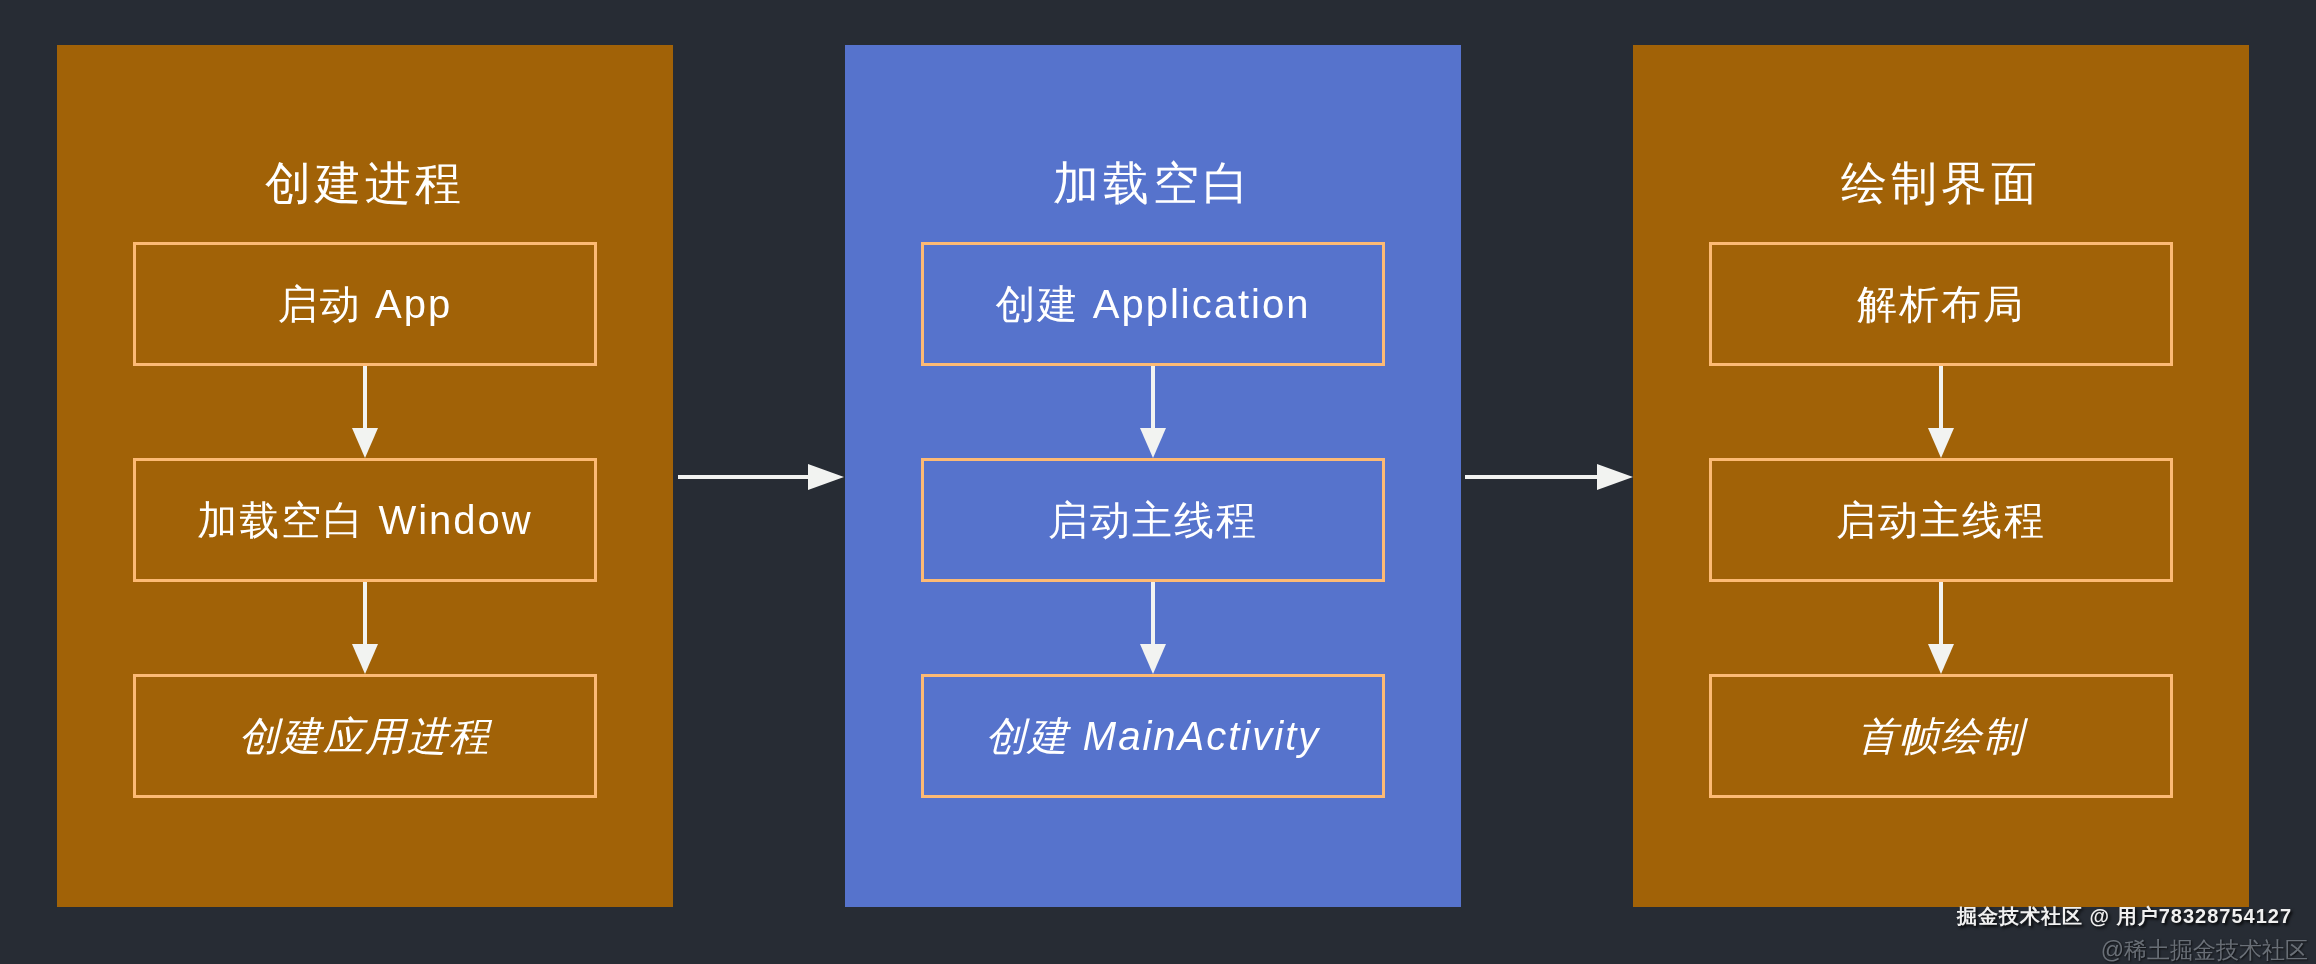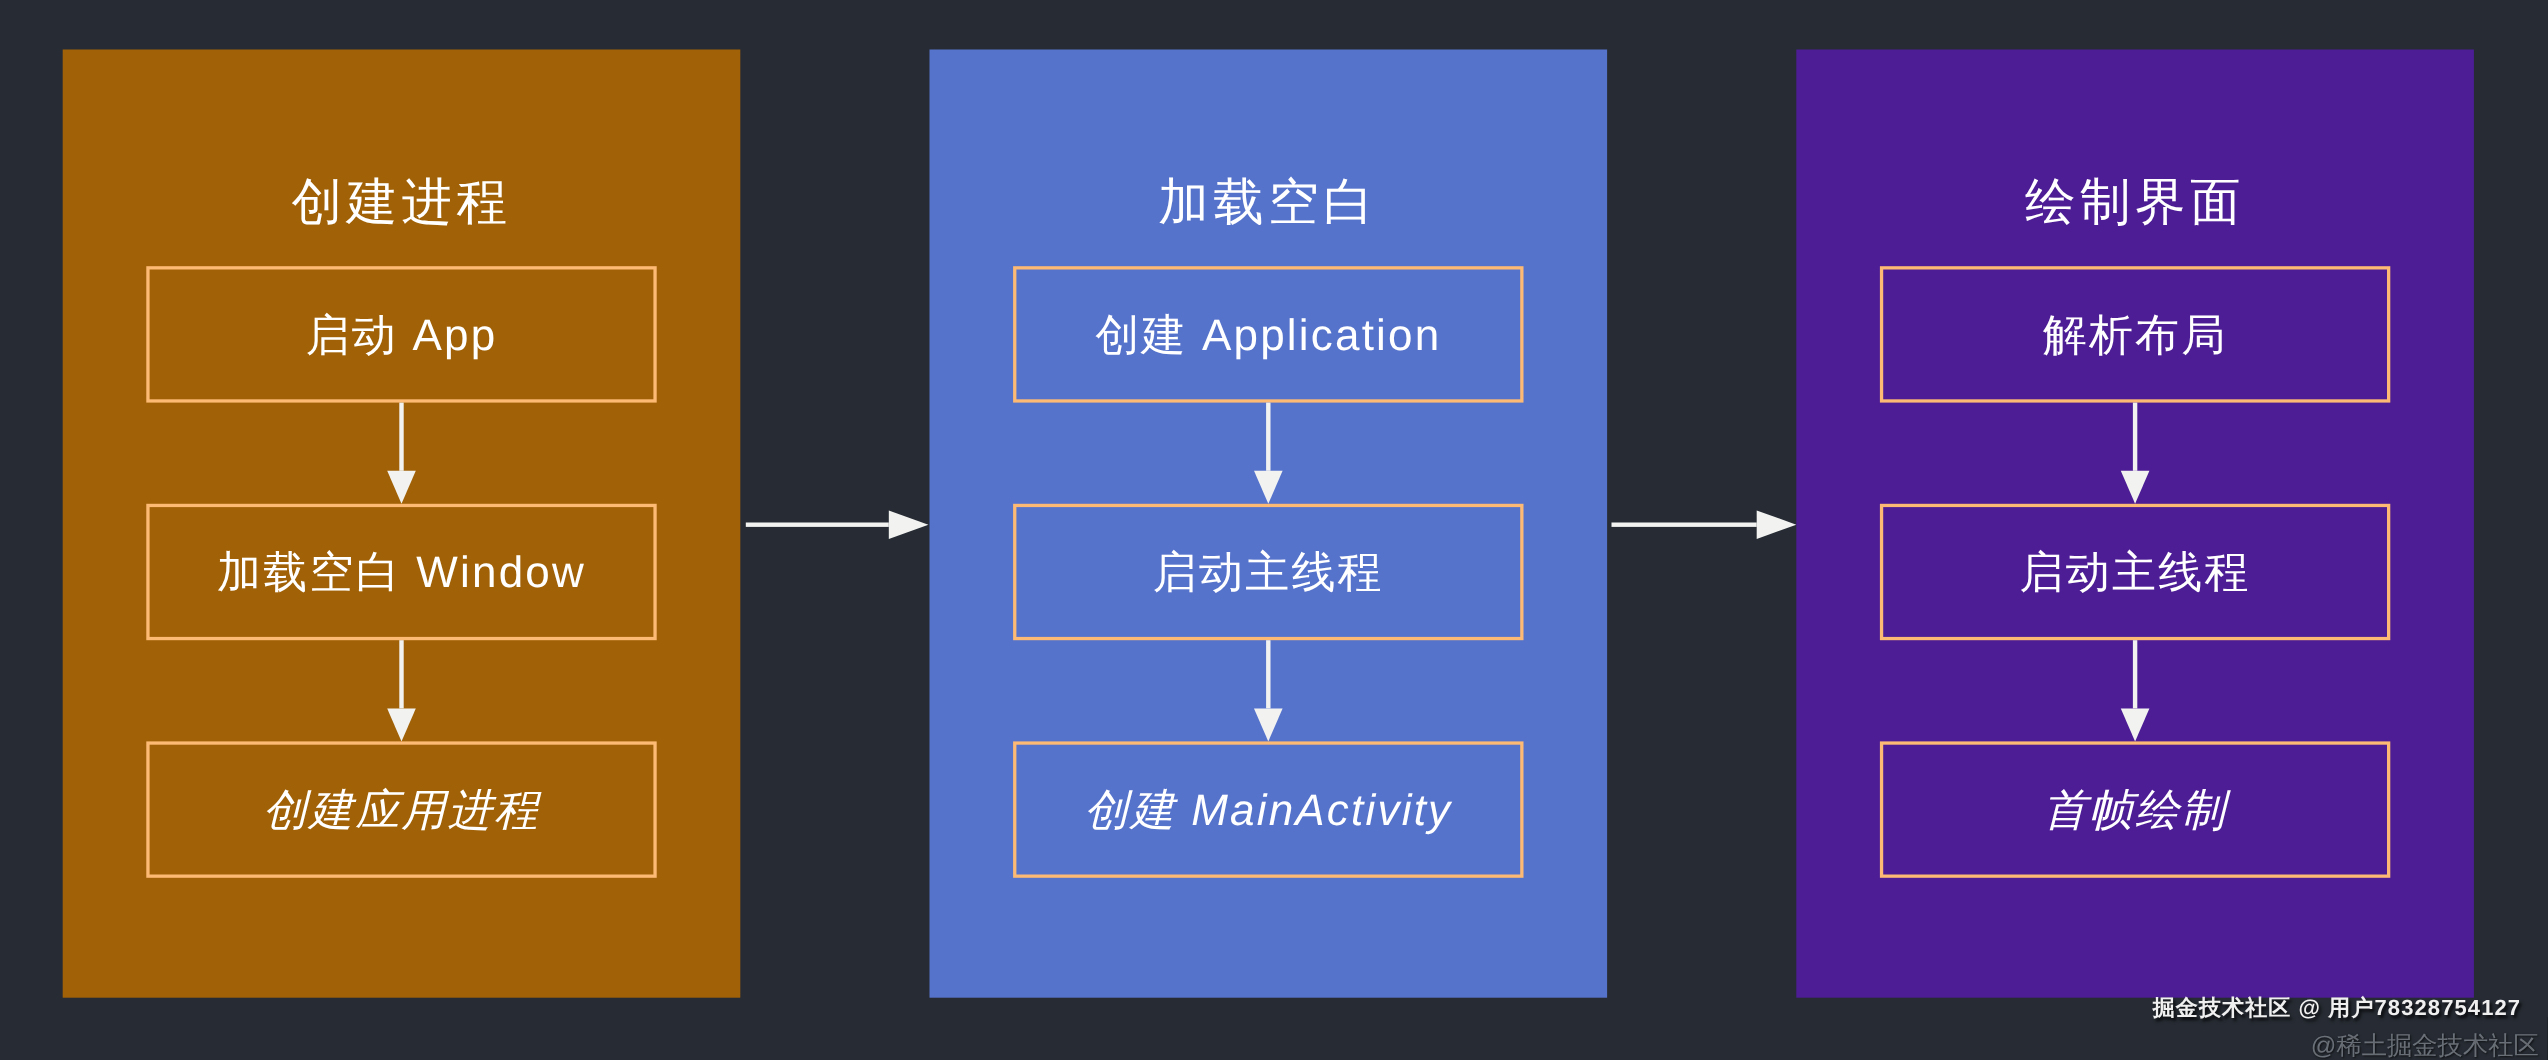--- a/index.html
+++ b/index.html
@@ -155,21 +155,21 @@
       <div class="v-head"></div>
     </div>
     <div class="flow-box box-2">创建 MainActivity</div>
   </section>
 
   <div class="harrow harrow-1">
     <div class="h-shaft"></div>
     <div class="h-head"></div>
   </div>
 
-  <section class="panel panel-2" style="background-color: #4c1d95;">
+  <section class="panel panel-2" style="background-color: #a16207;">
     <h2 class="panel-title">绘制界面</h2>
     <div class="flow-box box-0">解析布局</div>
     <div class="varrow varrow-0">
       <div class="v-shaft"></div>
       <div class="v-head"></div>
     </div>
     <div class="flow-box box-1">启动主线程</div>
     <div class="varrow varrow-1">
       <div class="v-shaft"></div>
       <div class="v-head"></div>

